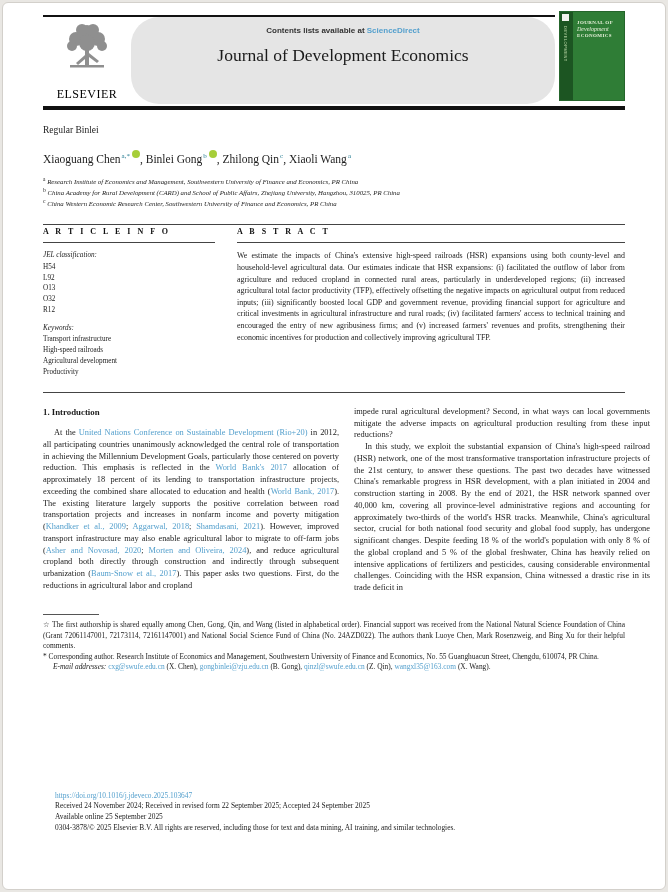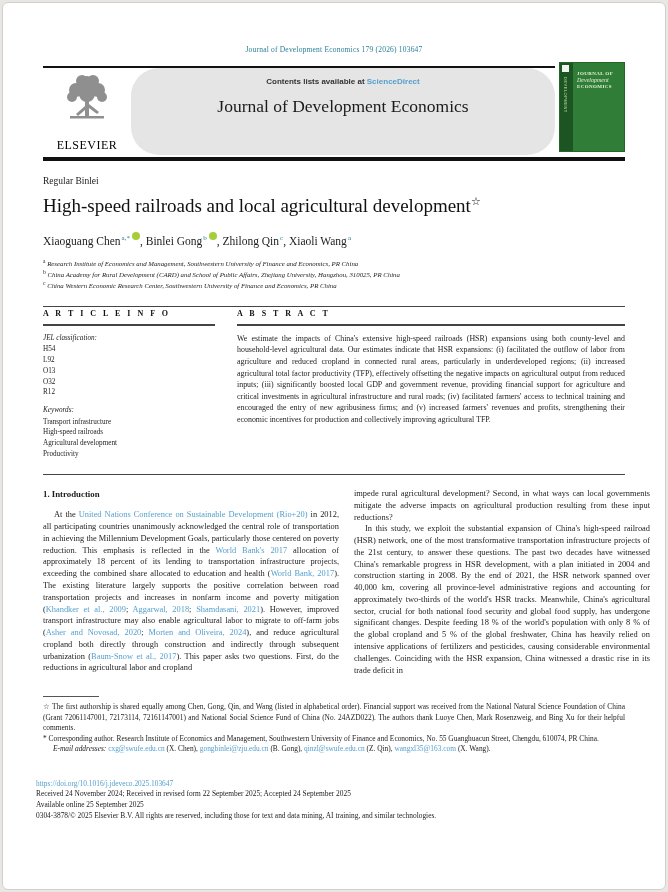--- a/index.html
+++ b/index.html
@@ -66,31 +66,30 @@
   .bcol .link { color:#55a0cd; }
 
   
   .fn-block { margin-top:20px; }
   .fn-rule { width:56px; height:1px; background:#555; margin-bottom:5px; }
   .fn { font-size:7.4px; line-height:1.42; text-align:justify; }
   .em { font-style:italic; }
   .fn-email { padding-left:10px; }
 
   
-  .bottom-block { position:absolute; left:33px; right:40px; top:776px; }
+  .bottom-block { position:absolute; left:52px; right:40px; top:776px; }
   .doi { font-size:7.4px; color:#55a0cd; }
   .meta-line { font-size:7.4px; line-height:1.5; color:#1c1c1c; }
 </style>
 </head>
 <body>
 
 <div class="page">
   <div class="inner">
 
-    <div class="cite-line">Journal of Development Economics 179 (2026) 103647</div>
 
     <div class="masthead">
       <div class="mast-rule-top"></div>
       <div class="mast-row">
         <div class="logo-box">
           <span>
             <svg width="50" height="52" viewBox="0 0 50 52">
               <g fill="#8f8f8f">
                 <circle cx="25" cy="13" r="9"></circle>
                 <circle cx="14" cy="18" r="7"></circle>
@@ -122,21 +121,20 @@
           <div class="cover-l1">JOURNAL OF</div>
           <div class="cover-l2">Development</div>
           <div class="cover-l3">ECONOMICS</div>
         </div>
       </div>
       <div class="mast-rule-bottom"></div>
     </div>
 
     <div class="article-type">Regular Binlei</div>
 
-    <div class="title"><span>High-speed railroads and local agricultural development</span><sup>☆</sup></div>
 
     <div class="authors"><span>Xiaoguang Chen<sup class="asup">a,*</sup><span class="orcid"></span></span>, <span>Binlei Gong<sup class="asup">b</sup><span class="orcid"></span></span>, <span>Zhilong Qin<sup class="asup">c</sup></span>, <span>Xiaoli Wang<sup class="asup">a</sup></span></div>
 
     <div class="affils">
         <div class="affil"><sup>a</sup> Research Institute of Economics and Management, Southwestern University of Finance and Economics, PR China</div>
         <div class="affil"><sup>b</sup> China Academy for Rural Development (CARD) and School of Public Affairs, Zhejiang University, Hangzhou, 310025, PR China</div>
         <div class="affil"><sup>c</sup> China Western Economic Research Center, Southwestern University of Finance and Economics, PR China</div>
       </div>
 
     <div class="hrule"></div>

